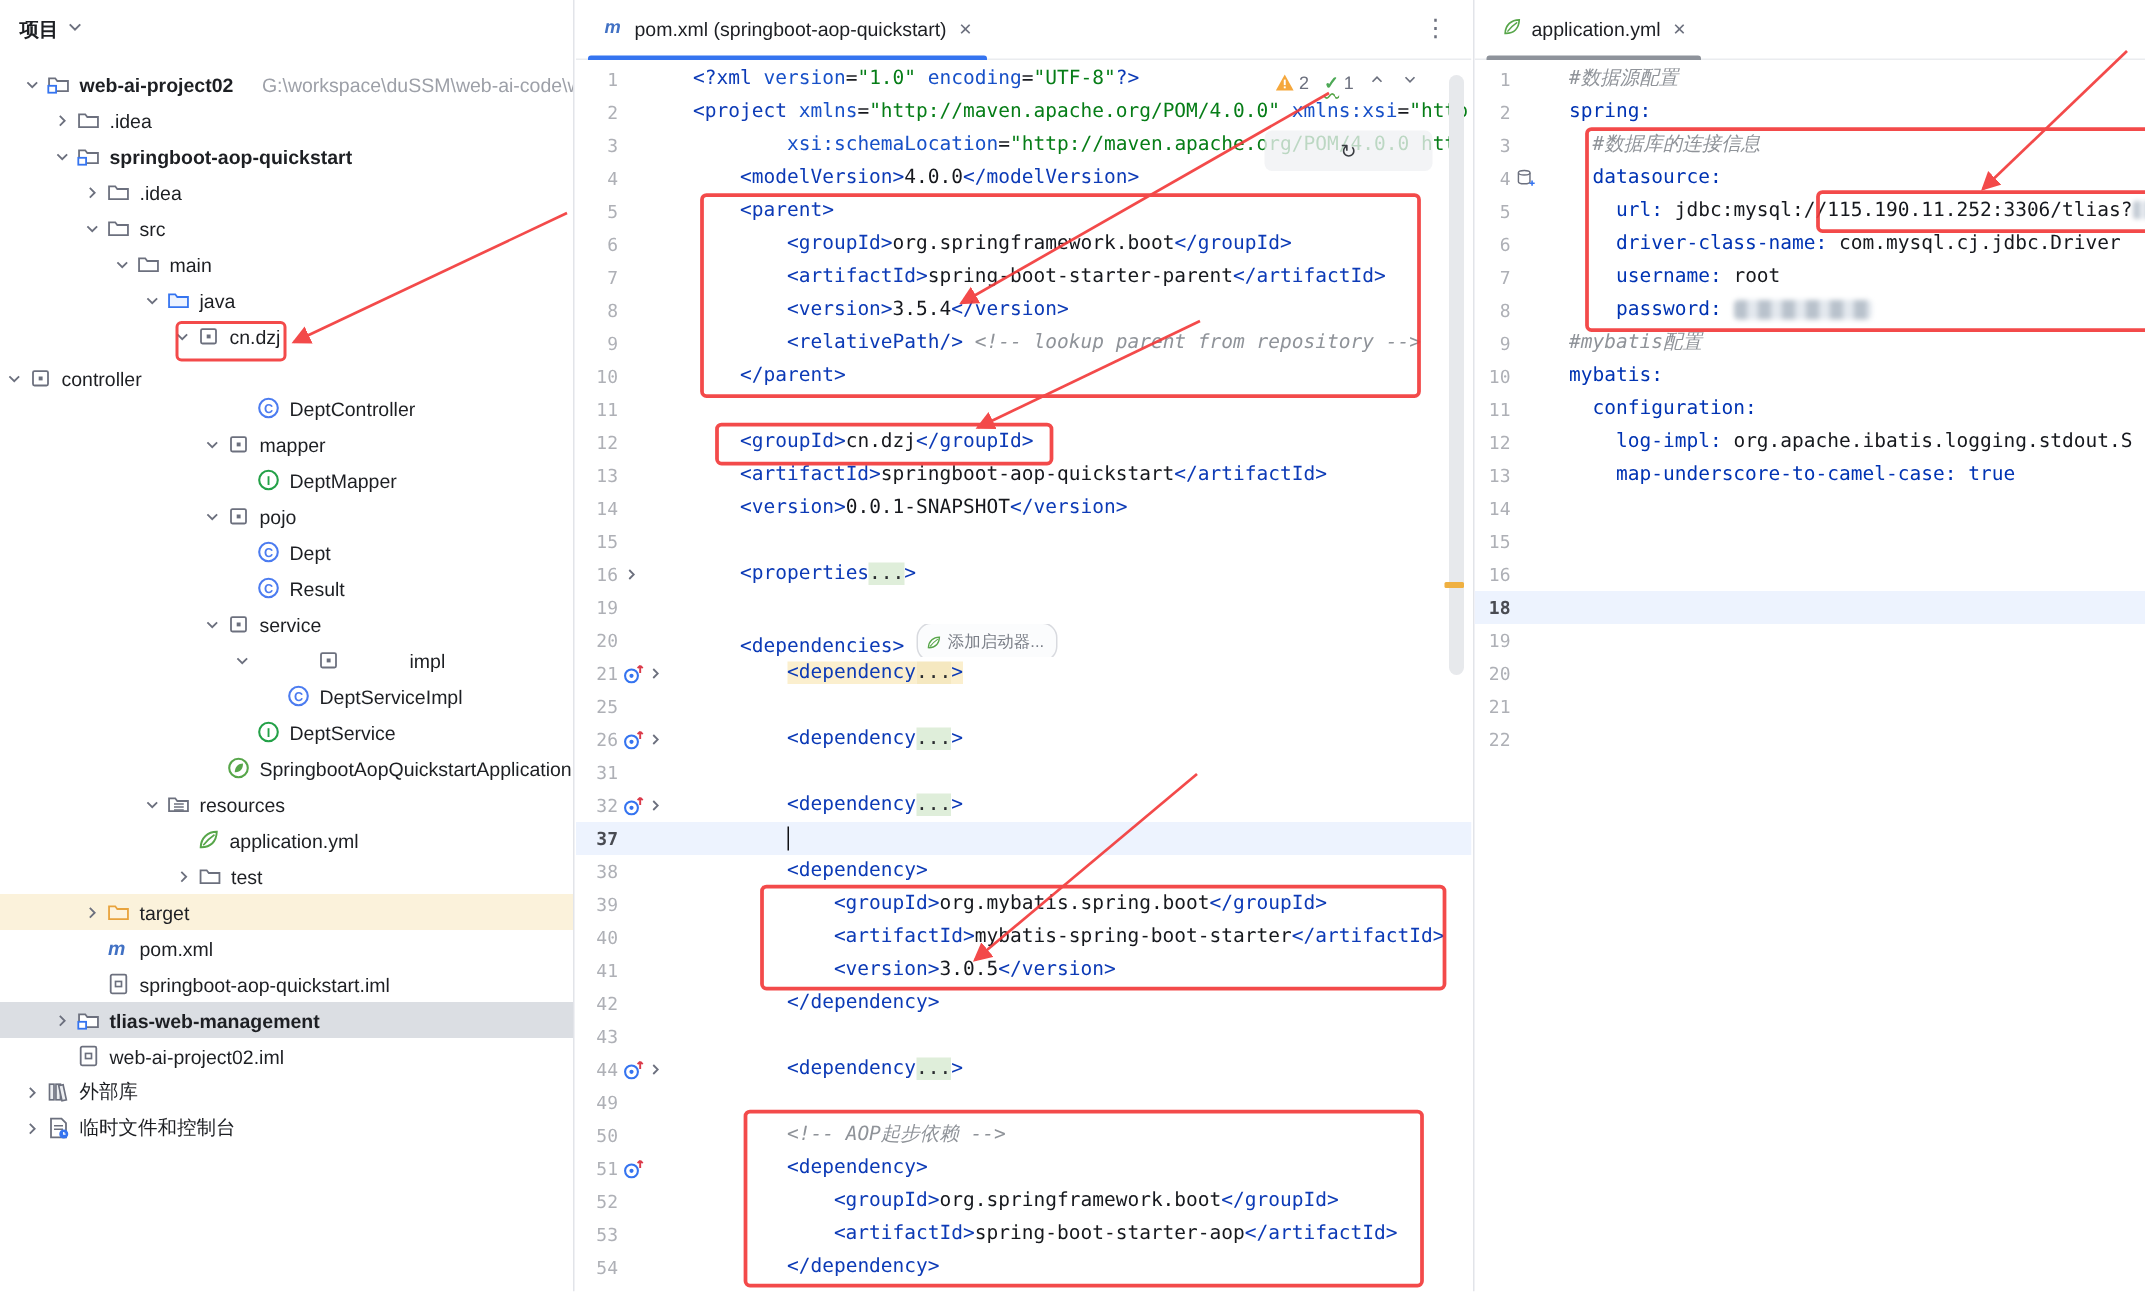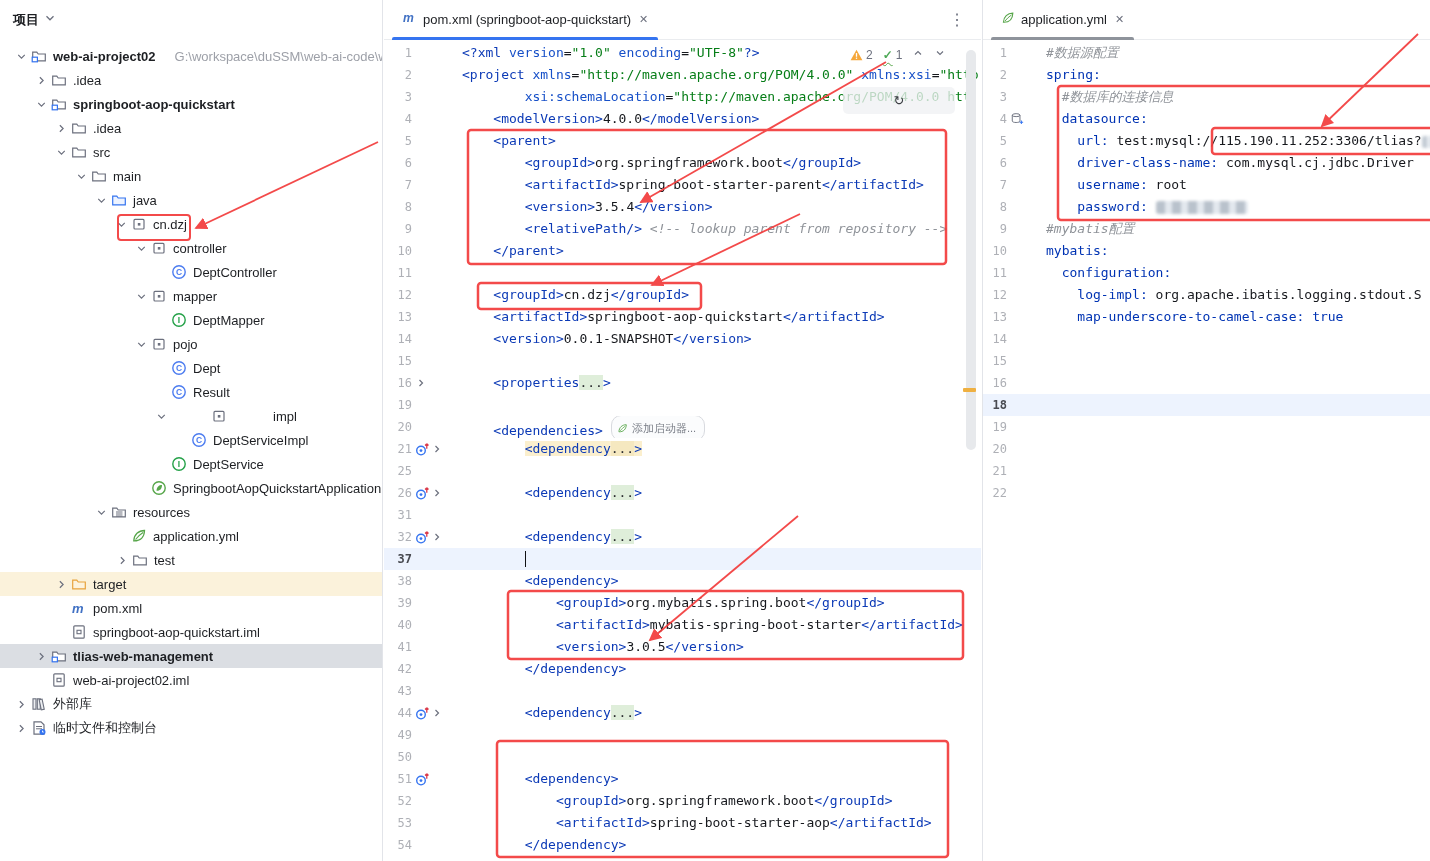--- a/index.html
+++ b/index.html
@@ -199,21 +199,21 @@
             </svg>
           </span>
           <span class="t-icon">
             <svg width="16" height="16" viewBox="0 0 16 16">
               <rect x="3" y="3.4" width="10" height="9.6" rx="1" fill="#fff" stroke="#6c707e" stroke-width="1.2"></rect>
               <rect x="6.8" y="7" width="2.6" height="2.6" fill="#6c707e"></rect>
             </svg>
           </span>
           <span class="lbl">cn.dzj</span>
         </div>
-        <div class="tree-row" style="padding-left: 132px;">
+        <div class="tree-row" style=" align-items: flex-end;">
           <span class="chev">
             <svg width="13" height="13" viewBox="0 0 16 16">
               <polyline points="4,6 8,10 12,6" fill="none" stroke="#6c707e" stroke-width="1.5"></polyline>
             </svg>
           </span>
           <span class="t-icon">
             <svg width="16" height="16" viewBox="0 0 16 16">
               <rect x="3" y="3.4" width="10" height="9.6" rx="1" fill="#fff" stroke="#6c707e" stroke-width="1.2"></rect>
               <rect x="6.8" y="7" width="2.6" height="2.6" fill="#6c707e"></rect>
             </svg>
@@ -280,20 +280,34 @@
         </div>
         <div class="tree-row" style="padding-left: 152px;">
           <span class="chev"></span>
           <span class="t-icon">
             <svg width="16" height="16" viewBox="0 0 16 16">
               <circle cx="8" cy="8" r="6.2" fill="#fff" stroke="#4c7cf0" stroke-width="1.4"></circle>
               <text x="8" y="11" text-anchor="middle" font-size="8.5" font-weight="700" fill="#4c7cf0">C</text>
             </svg>
           </span>
           <span class="lbl">Result</span>
+        </div>
+        <div class="tree-row" style="padding-left: 132px;">
+          <span class="chev">
+            <svg width="13" height="13" viewBox="0 0 16 16">
+              <polyline points="4,6 8,10 12,6" fill="none" stroke="#6c707e" stroke-width="1.5"></polyline>
+            </svg>
+          </span>
+          <span class="t-icon">
+            <svg width="16" height="16" viewBox="0 0 16 16">
+              <rect x="3" y="3.4" width="10" height="9.6" rx="1" fill="#fff" stroke="#6c707e" stroke-width="1.2"></rect>
+              <rect x="6.8" y="7" width="2.6" height="2.6" fill="#6c707e"></rect>
+            </svg>
+          </span>
+          <span class="lbl">service</span>
         </div>
         <div class="tree-row" style="padding-left: 152px; gap: 40px;">
           <span class="chev">
             <svg width="13" height="13" viewBox="0 0 16 16">
               <polyline points="4,6 8,10 12,6" fill="none" stroke="#6c707e" stroke-width="1.5"></polyline>
             </svg>
           </span>
           <span class="t-icon">
             <svg width="16" height="16" viewBox="0 0 16 16">
               <rect x="3" y="3.4" width="10" height="9.6" rx="1" fill="#fff" stroke="#6c707e" stroke-width="1.2"></rect>
@@ -762,20 +776,21 @@
             <span class="ed-num">49</span>
             <span class="gut-ic"></span>
           </div>
           <div class="ed-code"></div>
         </div>
         <div class="ed-row">
           <div class="ed-gutter">
             <span class="ed-num">50</span>
             <span class="gut-ic"></span>
           </div>
+          <div class="ed-code"><span class="tk-pl">        </span><span class="tk-cm">&lt;!-- AOP起步依赖 --&gt;</span></div>
         </div>
         <div class="ed-row">
           <div class="ed-gutter">
             <span class="ed-num">51</span>
             <span class="gut-ic">
               <span style="display: inline-flex;">
                 <svg width="15" height="15" viewBox="0 0 14 14">
                   <circle cx="5.6" cy="8" r="4" fill="#fff" stroke="#3574f0" stroke-width="1.3"></circle>
                   <circle cx="5.6" cy="8" r="1.3" fill="#3574f0"></circle>
                   <path d="M11 6.2 V1.6 M11 1.6 L9.4 3.2 M11 1.6 L12.6 3.2" stroke="#db3b4b" stroke-width="1.2" fill="none"></path>
@@ -882,21 +897,21 @@
               </span>
             </span>
           </div>
           <div class="ed-code"><span class="tk-pl">  </span><span class="tk-key">datasource:</span></div>
         </div>
         <div class="ed-row">
           <div class="ed-gutter">
             <span class="ed-num">5</span>
             <span class="gut-ic"></span>
           </div>
-          <div class="ed-code"><span class="tk-pl">    </span><span class="tk-key">url:</span><span class="tk-pl"> </span><span class="tk-val">test:mysql://115.190.11.252:3306/tlias?</span><span class="blur-tail"></span></div>
+          <div class="ed-code"><span class="tk-pl">    </span><span class="tk-key">url:</span><span class="tk-pl"> </span><span class="tk-val">jdbc:mysql://115.190.11.252:3306/tlias?</span><span class="blur-tail"></span></div>
         </div>
         <div class="ed-row">
           <div class="ed-gutter">
             <span class="ed-num">6</span>
             <span class="gut-ic"></span>
           </div>
           <div class="ed-code"><span class="tk-pl">    </span><span class="tk-key">driver-class-name:</span><span class="tk-pl"> </span><span class="tk-val">com.mysql.cj.jdbc.Driver</span></div>
         </div>
         <div class="ed-row">
           <div class="ed-gutter">

